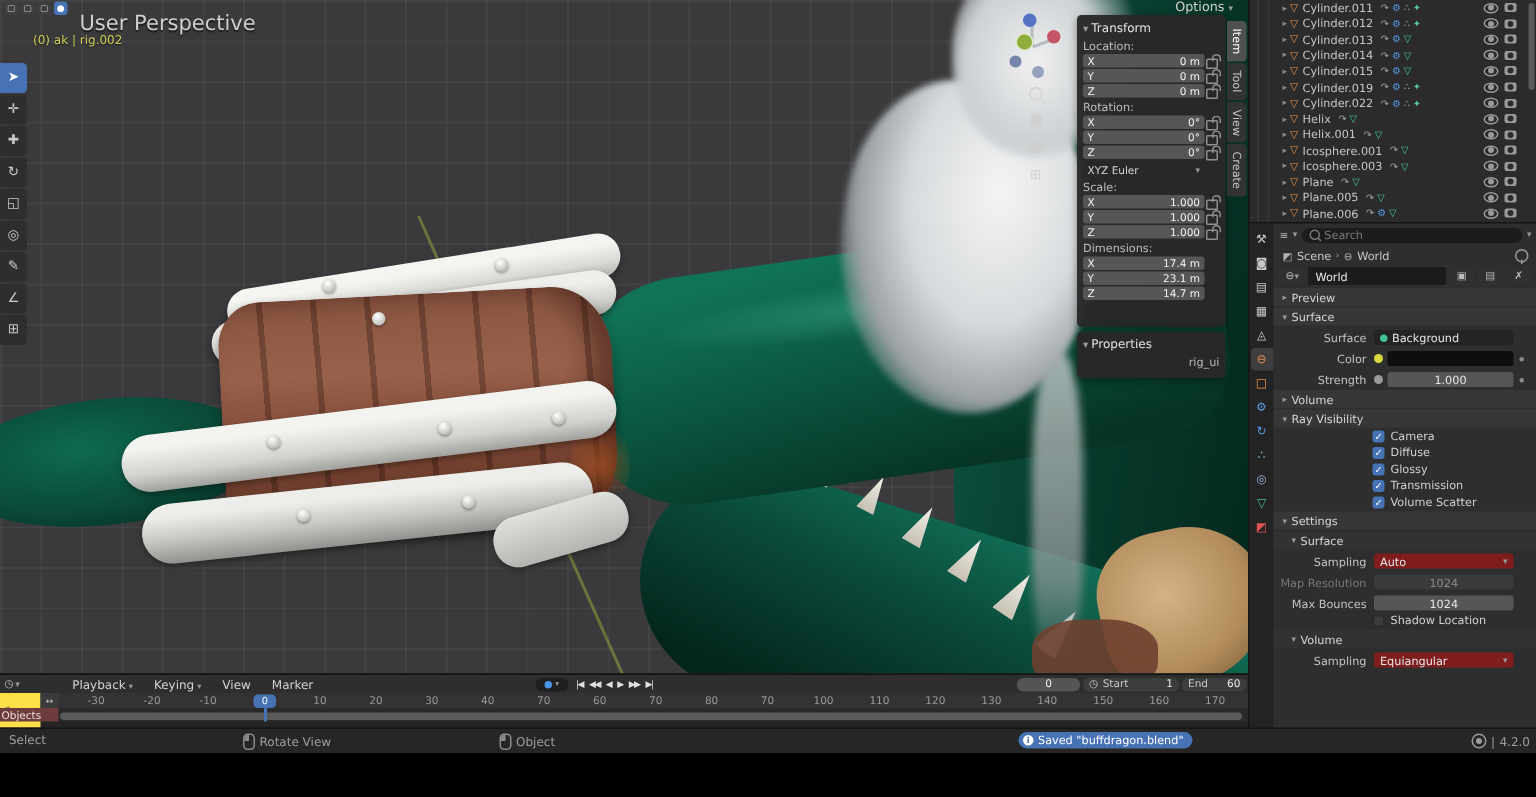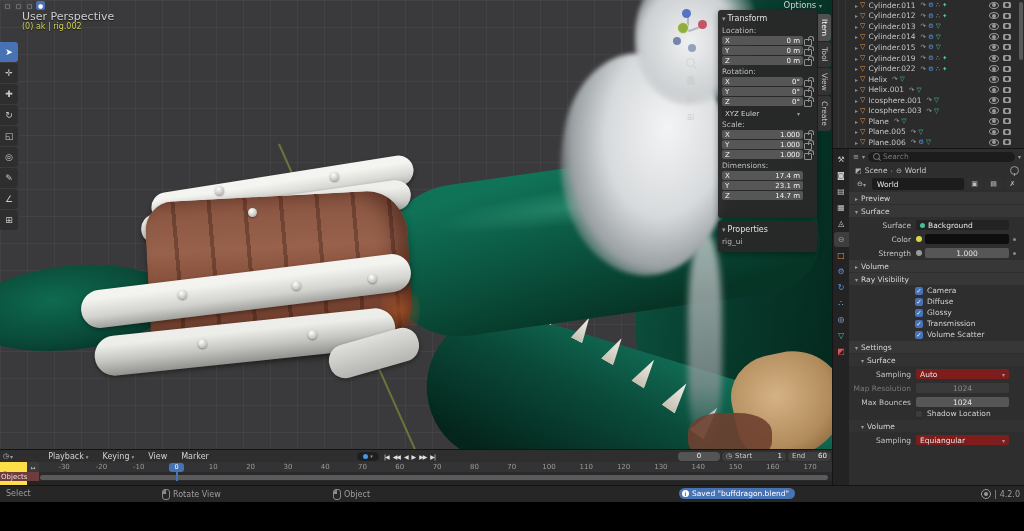--- a/index.html
+++ b/index.html
@@ -58,21 +58,21 @@
     background:radial-gradient(circle at 38% 32%,#ffffff,#c9c9c4 60%,#9a9a94);
     box-shadow:0 1px 2px rgba(0,0,0,.4);}
 
   
   #vp-header-icons{left:3px;top:1px;display:flex;gap:2px;}
   .hico{width:9px;height:9px;border-radius:2px;background:#3f3f41;color:#c3c3c3;font-size:6px;
     display:flex;align-items:center;justify-content:center;}
   .hico.active{background:#4772b3;color:#fff;}
   #vp-options{right:10px;top:0px;font-size:8.5px;color:#d2d2d2;}
   #stats{left:22px;top:12px;font-size:8px;line-height:9.5px;color:#cfcfcf;text-shadow:0 1px 1px rgba(0,0,0,.6);}
-  #stats .view{font-size:11px;}
+  #stats .view{font-size:14px;margin-left:31px;}
   #stats .active-obj{color:#cfcf55;}
   #stats table{border-collapse:collapse;margin-top:8px;}
   #stats td{padding:0;font-size:8px;line-height:9.5px;}
   #stats td.lbl{width:36px;}
   
   #toolbar{left:0px;top:42px;width:18px;display:flex;flex-direction:column;gap:1px;}
   .tool-btn{width:18px;height:20px;background:#2e2e2e;border-radius:0 3px 3px 0;color:#c9c9c9;
     display:flex;align-items:center;justify-content:center;font-size:9px;}
   .tool-btn.active{background:#4772b3;color:#fff;}
   
@@ -102,21 +102,21 @@
   .xyz-field{flex:1;height:9px;background:#565656;border-radius:2px;display:flex;align-items:center;
     padding:0 3px;box-sizing:border-box;font-size:7px;color:#f2f2f2;}
   .xyz-field .val{margin-left:auto;}
   .lockcol{width:10px;display:flex;justify-content:center;}
   .lock{width:6px;height:5px;border:1px solid #8f8f8f;border-radius:1px;position:relative;margin-top:3px;}
   .lock::before{content:'';position:absolute;top:-4px;left:3px;width:4px;height:4px;
     border:1px solid #8f8f8f;border-bottom:none;border-radius:3px 3px 0 0;}
   .euler{height:9px;background:#282828;border-radius:2px;display:flex;align-items:center;
     padding:0 3px;font-size:7px;color:#d5d5d5;margin:3px 0 1px 0;}
   .euler .arr{margin-left:auto;color:#9a9a9a;font-size:6px;}
-  #rig-ui{font-size:7.5px;color:#b8b8b8;text-align:left;margin-top:2px;}
+  #rig-ui{font-size:7.5px;color:#b8b8b8;text-align:right;margin-top:2px;}
   
   #np-tabs{left:818px;top:14px;display:flex;flex-direction:column;gap:1px;}
   .np-tab{writing-mode:vertical-rl;font-size:7.5px;color:#c6c6c6;background:#333333;
     padding:5px 2px;border-radius:0 3px 3px 0;line-height:9px;}
   .np-tab.active{background:#505050;color:#fff;}
 
   
   #outliner{left:832px;top:0;width:192px;height:148px;background:#2b2b2b;overflow:hidden;border-left:1px solid #141414;}
   .ol-guides{left:5px;top:0;width:14px;height:100%;
     background:linear-gradient(90deg,rgba(255,255,255,.05) 1px,transparent 1px);background-size:7px 100%;}

